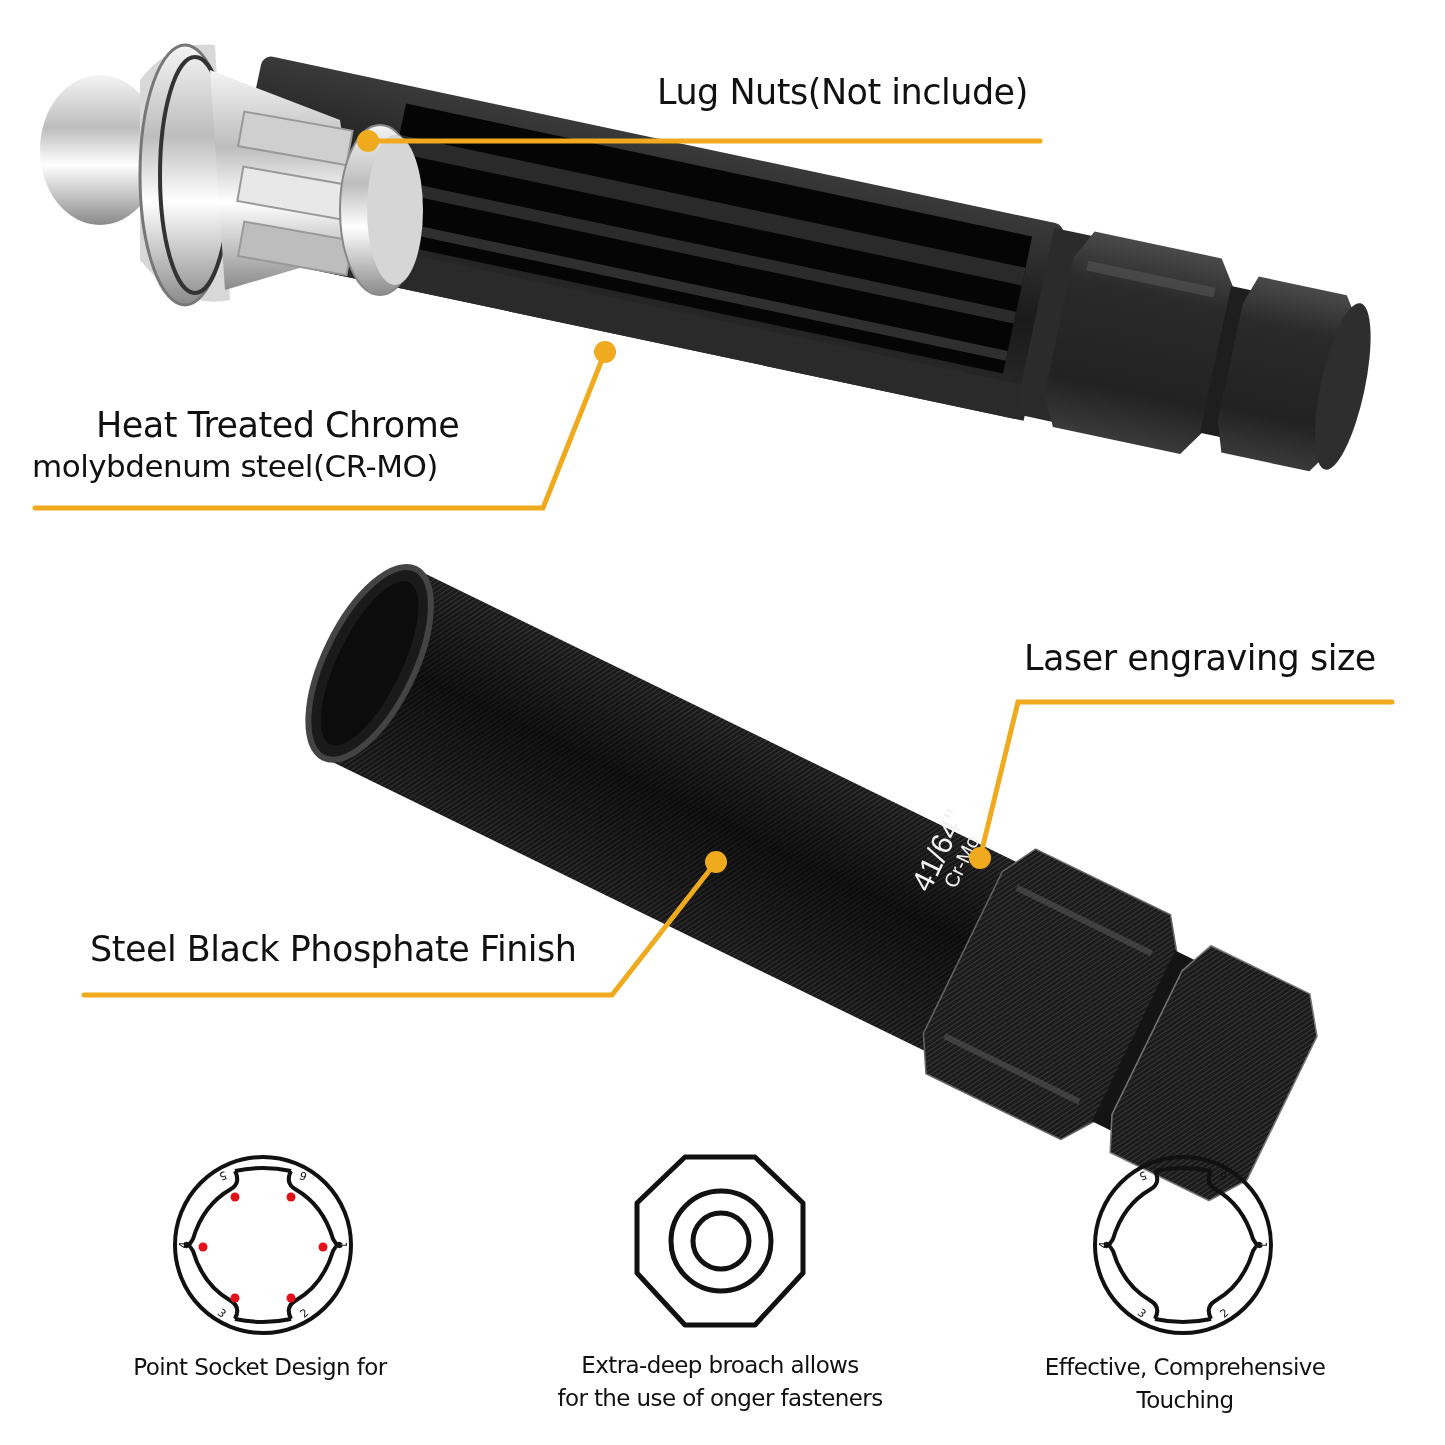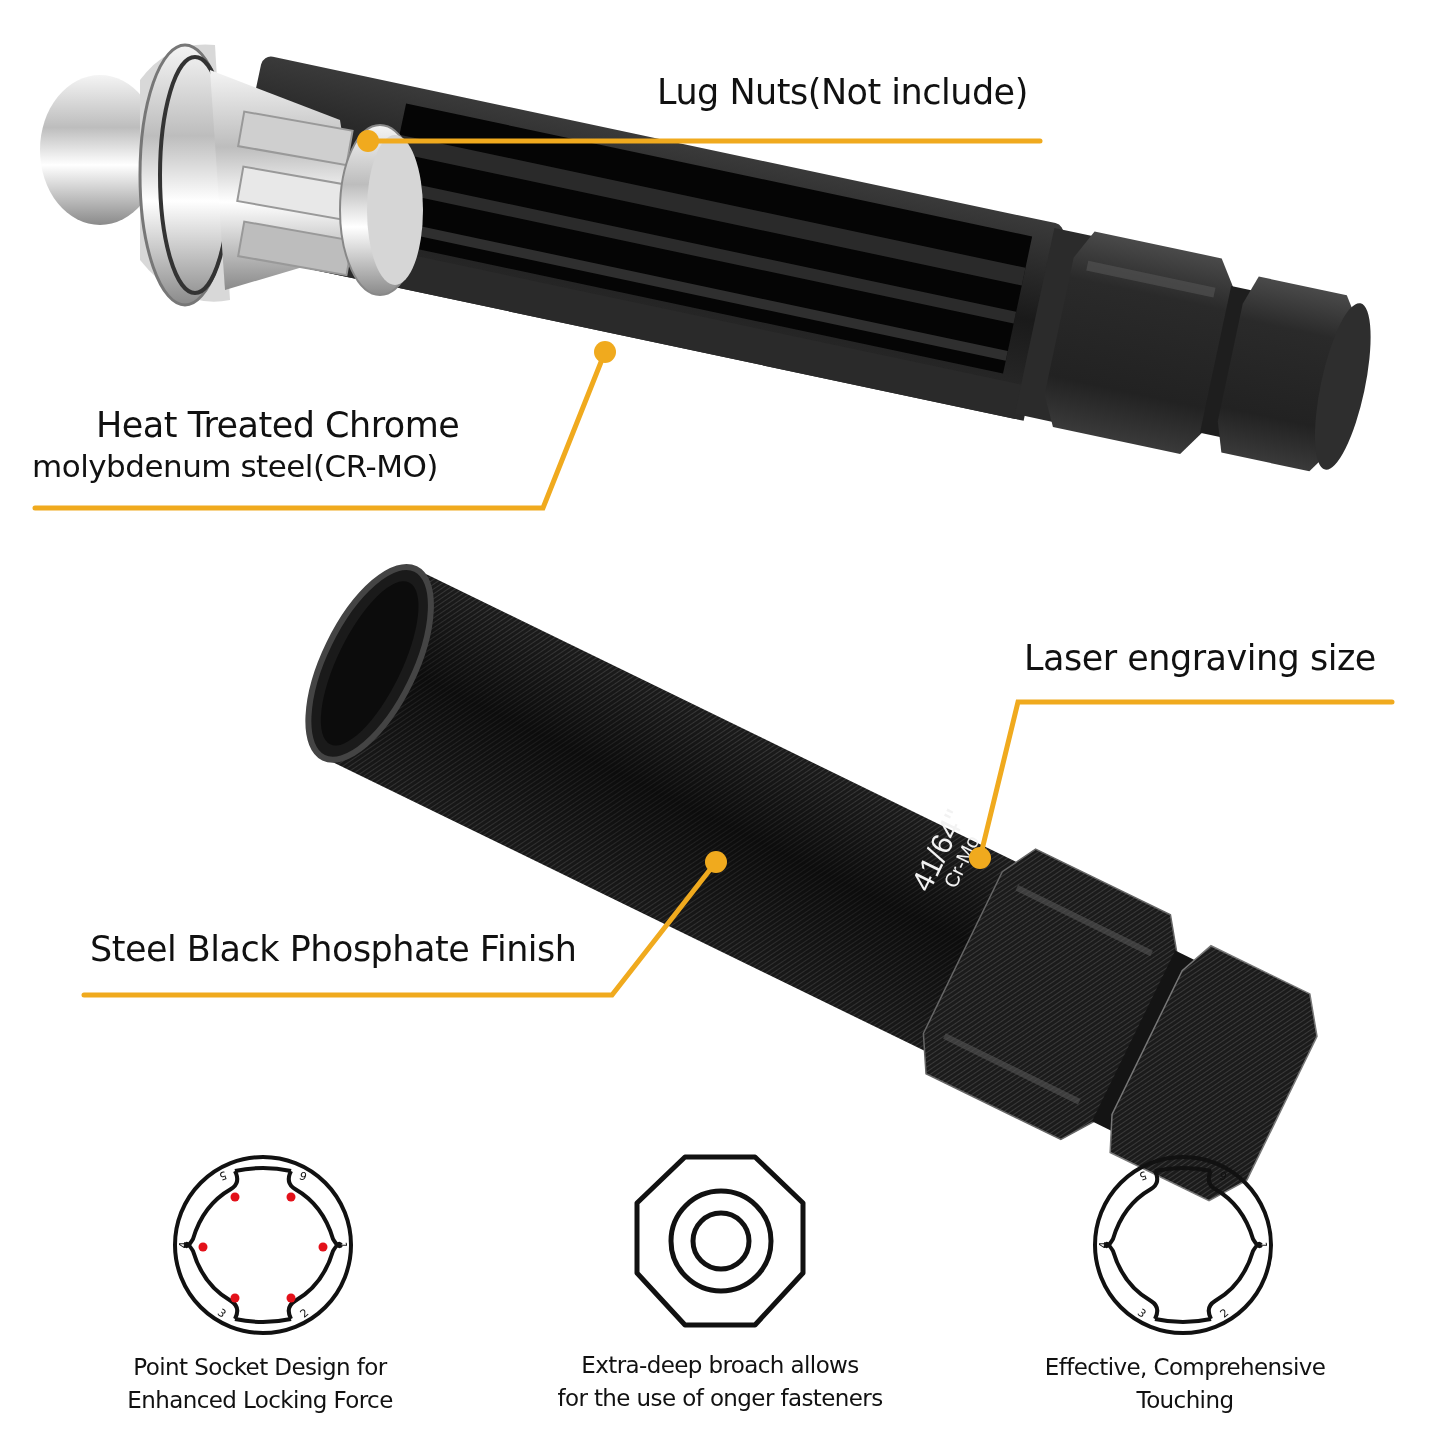--- a/index.html
+++ b/index.html
@@ -182,21 +182,20 @@
     <text x="141" y="172" transform="rotate(-40 141 168)">2</text>
     <text x="59" y="172" transform="rotate(40 59 168)">3</text>
     <text x="20" y="104" transform="rotate(-90 20 100)">4</text>
     <text x="60" y="35" transform="rotate(160 60 31)">5</text>
     <text x="140" y="35" transform="rotate(-160 140 31)">6</text>
   </g>
 </svg>
 
 <div class="feature-caption" style="left:60px; top:1351px; width:400px;">
   <div>Point Socket Design for</div>
-  <div>Enhanced Locking Force</div>
 </div>
 
 <div class="feature-caption" style="left:505px; top:1349px; width:430px;">
   <div>Extra-deep broach allows</div>
   <div>for the use of onger fasteners</div>
 </div>
 
 <div class="feature-caption" style="left:990px; top:1351px; width:390px;">
   <div>Effective, Comprehensive</div>
   <div>Touching</div>

